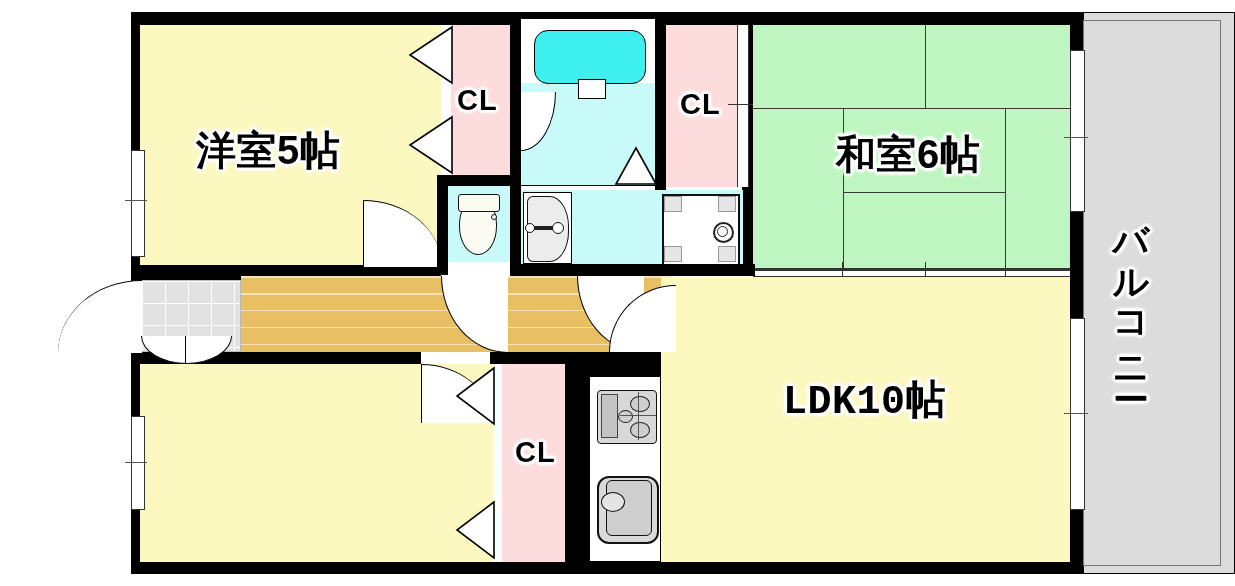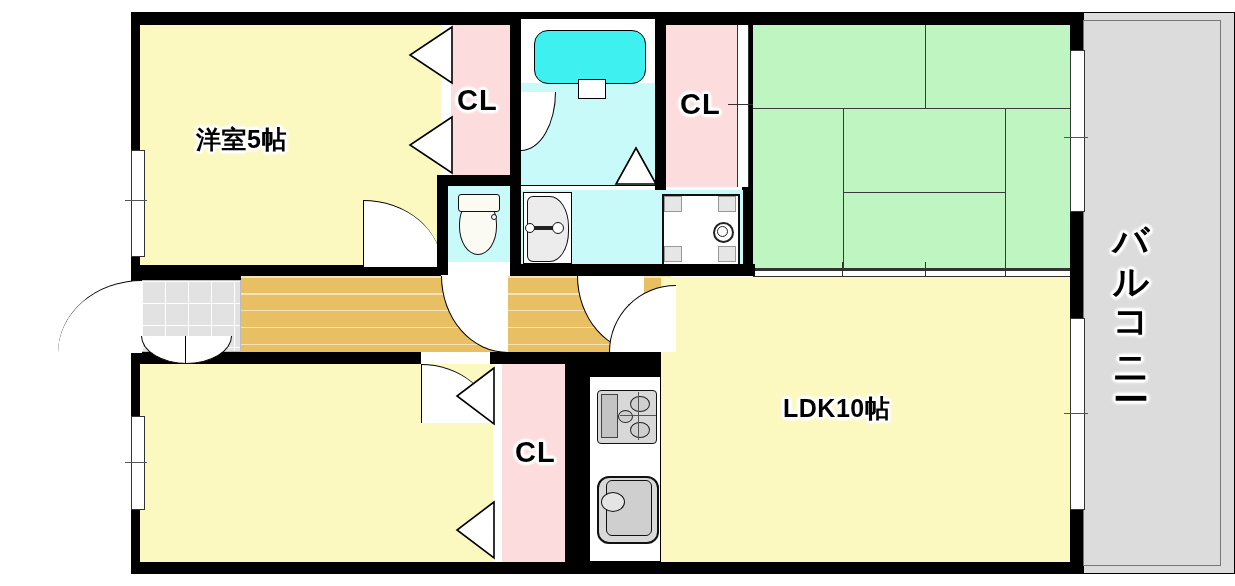--- a/index.html
+++ b/index.html
@@ -38,21 +38,21 @@
 
   
   .lbl{
     position:absolute;color:#000;font-weight:700;white-space:nowrap;
     text-shadow:
       2px 0 2px #fff,-2px 0 2px #fff,0 2px 2px #fff,0 -2px 2px #fff,
       2px 2px 2px #fff,-2px -2px 2px #fff,2px -2px 2px #fff,-2px 2px 2px #fff,
       3px 0 3px #fff,-3px 0 3px #fff,0 3px 3px #fff,0 -3px 3px #fff;
     letter-spacing:.5px;
   }
-  .lbl-room{font-size:25px;}
+  .lbl-room{font-size:40px;}
   .lbl-cl{font-size:29px;font-weight:600;letter-spacing:1px;}
   .lbl-vert{
     writing-mode:vertical-rl;text-orientation:upright;font-size:36px;font-weight:700;
     letter-spacing:4px;
   }
 
   
   .arc{position:absolute;border:1.7px solid #000;background:#fff;}
   .arc-tl{border-radius:100% 0 0 0;}
   .arc-tr{border-radius:0 100% 0 0;}
@@ -165,20 +165,21 @@
   <div class="slide" style="left:737px;top:25px;width:10px;height:162px;"></div>
   <div class="b" style="left:728px;top:104px;width:28px;height:1.4px;background:#333;"></div>
 
   <div class="b f-green" style="left:753px;top:25px;width:317px;height:250px;"></div>
 
   <div class="tline" style="left:753px;top:108px;width:317px;height:1.3px;"></div>
   <div class="tline" style="left:925px;top:25px;width:1.3px;height:83px;"></div>
   <div class="tline" style="left:843px;top:108px;width:1.3px;height:167px;"></div>
   <div class="tline" style="left:1005px;top:108px;width:1.3px;height:167px;"></div>
   <div class="tline" style="left:843px;top:192px;width:163px;height:1.3px;"></div>
+  <div class="lbl lbl-room" style="left:836px;top:127px;">和室6帖</div>
 
   <div class="win" style="left:1070px;top:50px;width:13px;height:160px;"></div>
   <div class="win-mull" style="left:1064px;top:137px;width:24px;height:1.4px;"></div>
 
   <div class="b" style="left:753px;top:268px;width:317px;height:2px;background:#333;"></div>
   <div class="b f-white" style="left:753px;top:270px;width:317px;height:7px;border-top:1.2px solid #333;border-bottom:1.2px solid #333;"></div>
   <div class="b" style="left:842px;top:262px;width:1.3px;height:18px;background:#333;"></div>
   <div class="b" style="left:925px;top:262px;width:1.3px;height:18px;background:#333;"></div>
   <div class="b" style="left:1005px;top:262px;width:1.3px;height:18px;background:#333;"></div>
 
@@ -255,20 +256,20 @@
   <div class="burner" style="left:618px;top:410px;width:13px;height:11px;"></div>
   <div class="b" style="left:620px;top:415px;width:36px;height:1.3px;background:#555;"></div>
   <div class="b" style="left:638px;top:392px;width:1.3px;height:48px;background:#555;"></div>
   <div class="ksink" style="left:597px;top:476px;width:58px;height:64px;"></div>
   <div class="b" style="left:606px;top:480px;width:46px;height:56px;background:#cfcfcf;border:1.8px solid #111;border-radius:6px;"></div>
   <div class="b" style="left:601px;top:492px;width:24px;height:20px;border:1.7px solid #111;border-radius:50%;background:#e4e4e4;"></div>
   <div class="b wall" style="left:565px;top:364px;width:24px;height:198px;"></div>
 
   <div class="b f-yellow" style="left:661px;top:277px;width:409px;height:285px;"></div>
   <div class="b f-yellow" style="left:675px;top:277px;width:395px;height:285px;"></div>
-  <div class="lbl lbl-room" style="left:783px;top:392px;">LDK10帖</div>
+  <div class="lbl lbl-room" style="left:783px;top:372px;font-family:Liberation Mono, monospace;">LDK10帖</div>
 
   <div class="win" style="left:1070px;top:318px;width:13px;height:190px;"></div>
   <div class="win-mull" style="left:1064px;top:413px;width:24px;height:1.4px;"></div>
 
   <div class="arc arc-tl arc-noborder-b arc-noborder-r" style="left:609px;top:285px;width:66px;height:66px;"></div>
 
 </div>
 
 </body></html>

